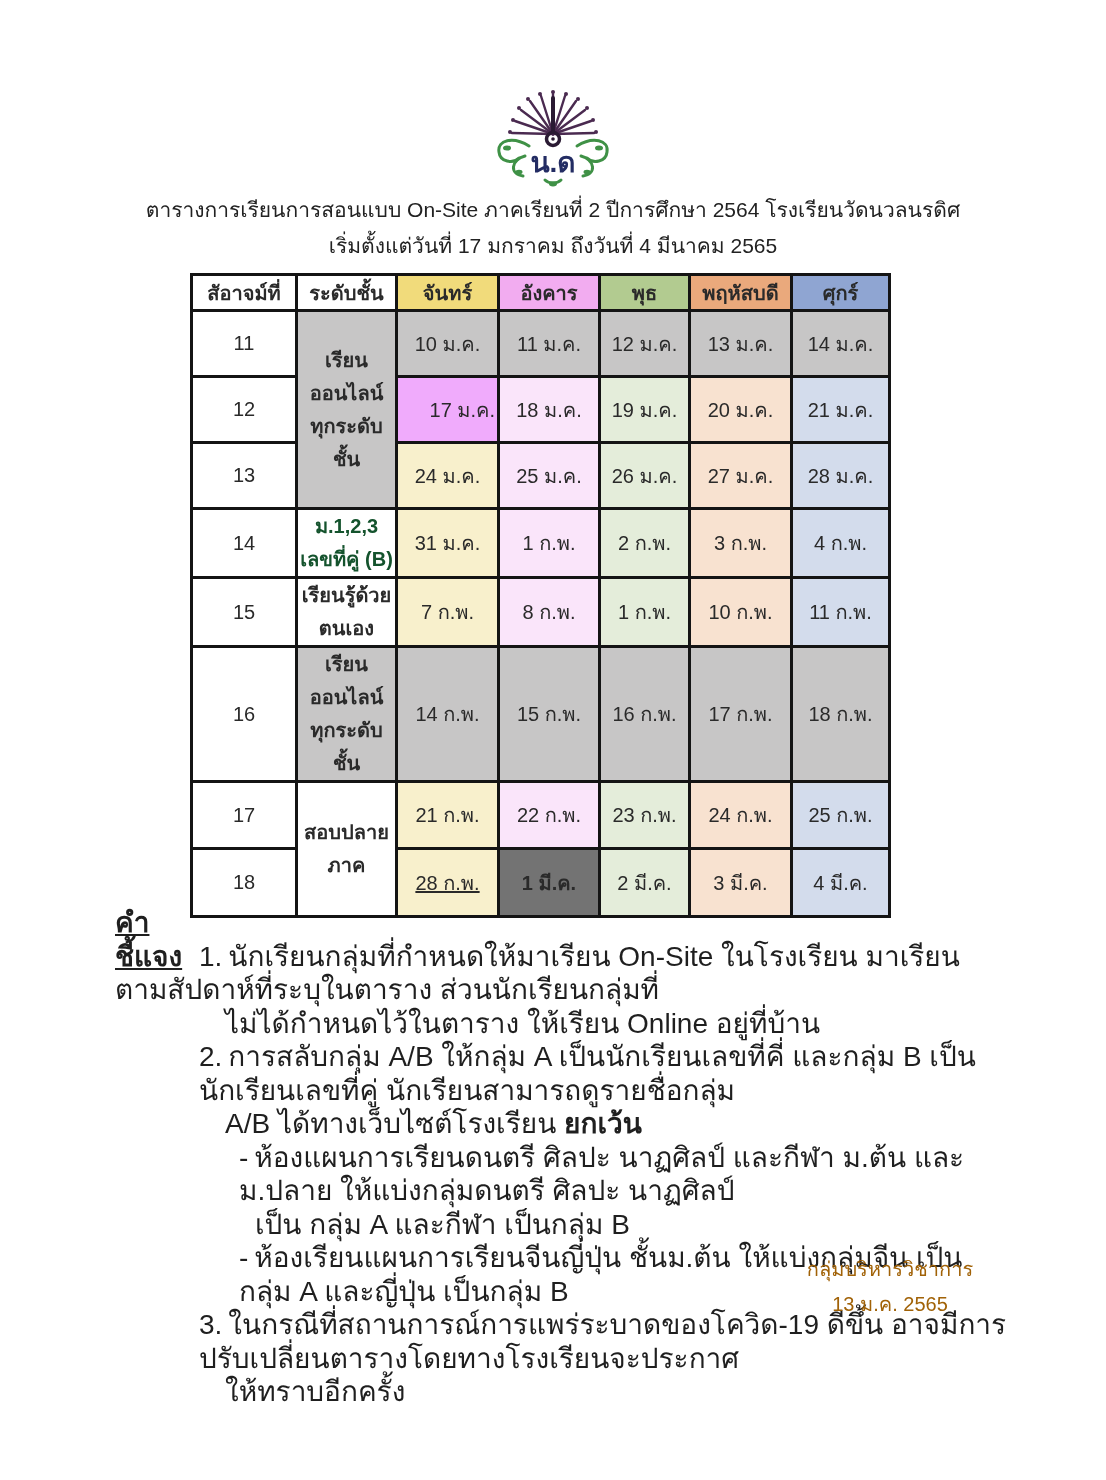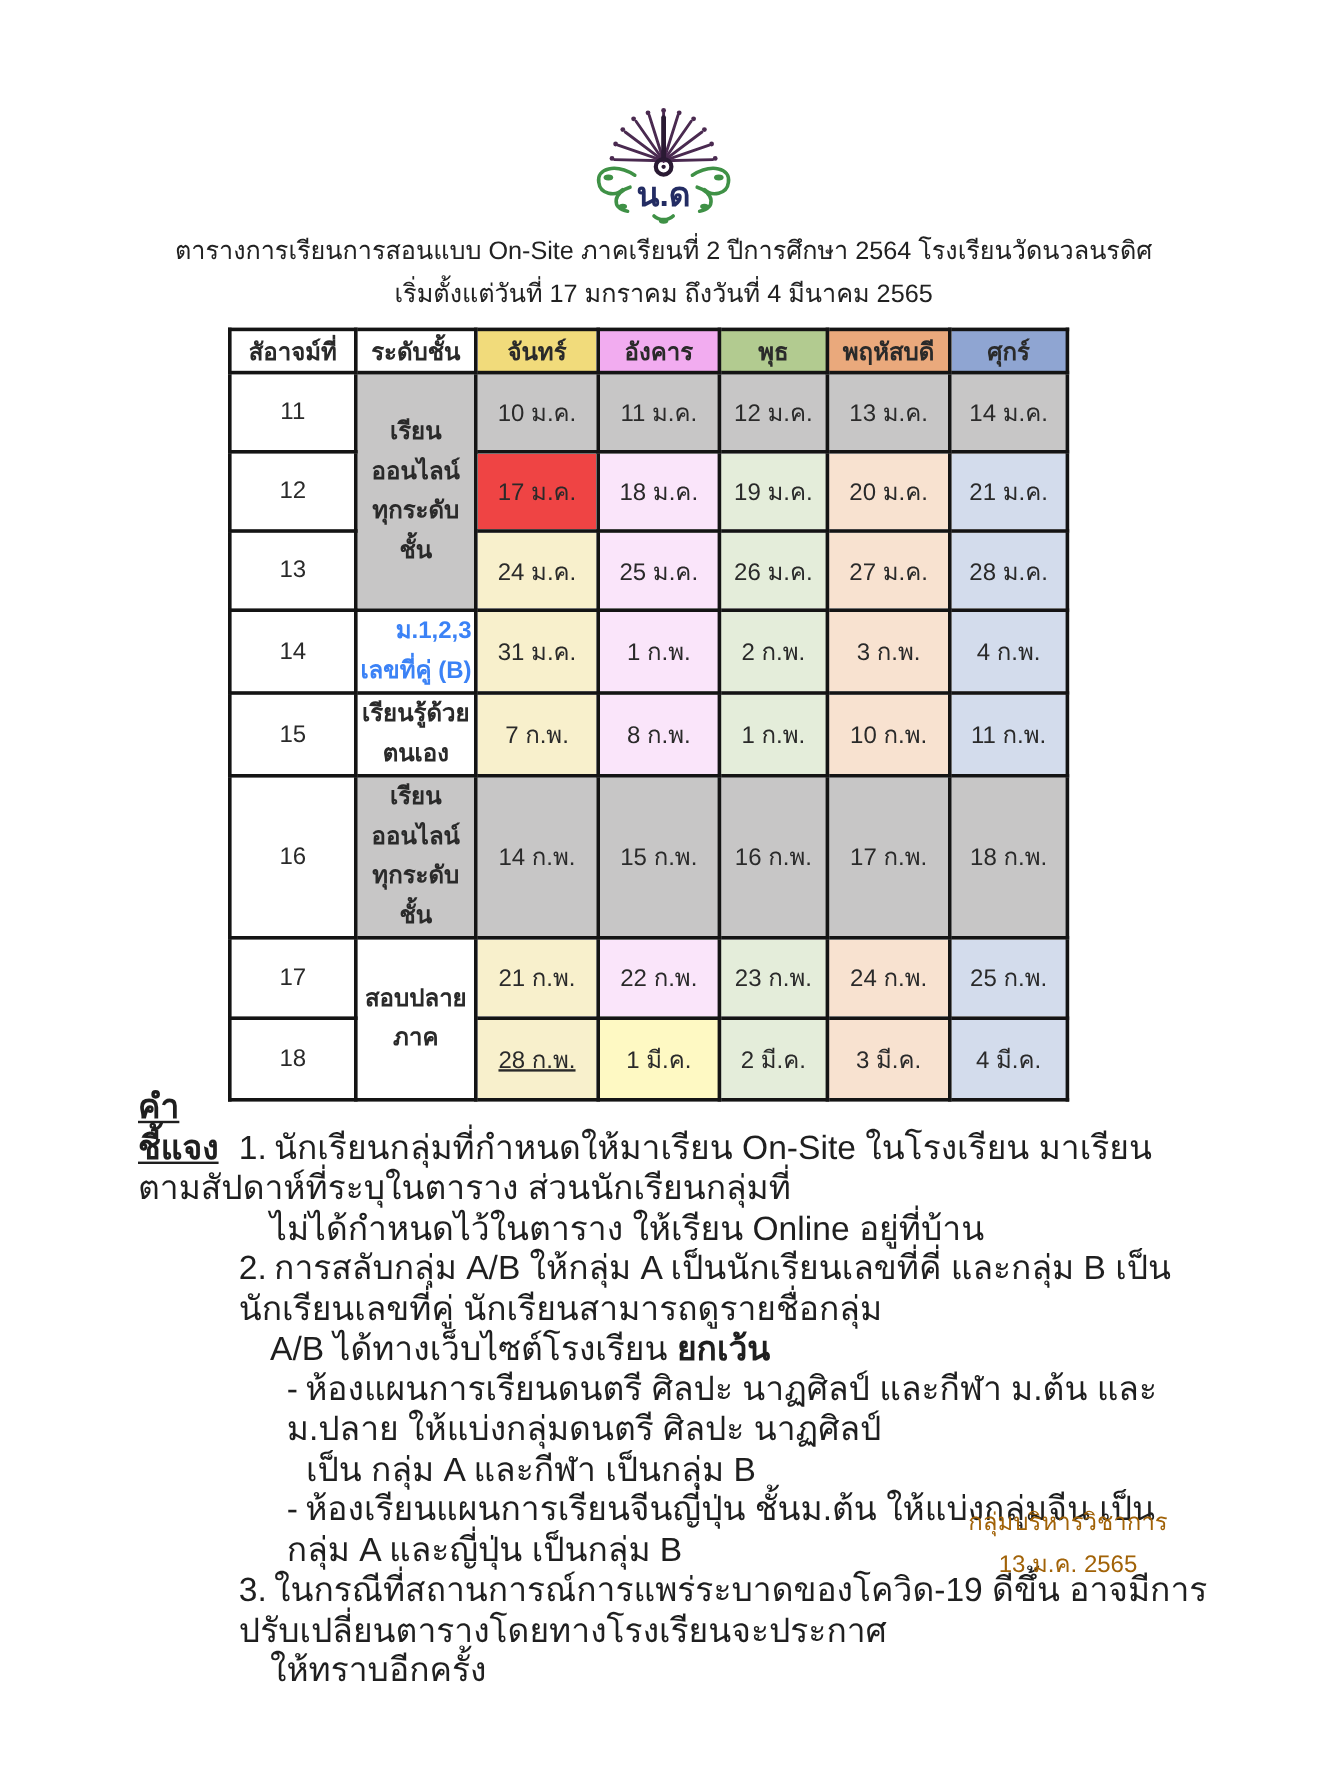--- a/index.html
+++ b/index.html
@@ -149,37 +149,37 @@
           <td class="week">11</td>
           <td class="level" rowspan="3" style="background: rgb(199, 198, 198);">เรียน<br>ออนไลน์<br>ทุกระดับชั้น</td>
           <td style="background: rgb(199, 198, 198); margin-top: 16px;">10 ม.ค.</td>
           <td style="background: rgb(199, 198, 198);">11 ม.ค.</td>
           <td style="background: rgb(199, 198, 198);">12 ม.ค.</td>
           <td style="background: rgb(199, 198, 198);">13 ม.ค.</td>
           <td style="background: rgb(199, 198, 198);">14 ม.ค.</td>
         </tr>
         <tr>
           <td class="week">12</td>
-          <td style="background: #ef4444;">17 ม.ค.</td>
+          <td style="background: #f0abfc; text-align: right;">17 ม.ค.</td>
           <td style="background: rgb(250, 229, 250);">18 ม.ค.</td>
           <td style="background: rgb(228, 237, 218);">19 ม.ค.</td>
           <td style="background: rgb(248, 226, 208);">20 ม.ค.</td>
           <td style="background: rgb(211, 220, 236);">21 ม.ค.</td>
         </tr>
         <tr>
           <td class="week">13</td>
           <td style="background: rgb(248, 240, 204);">24 ม.ค.</td>
           <td style="background: rgb(250, 229, 250);">25 ม.ค.</td>
           <td style="background: rgb(228, 237, 218);">26 ม.ค.</td>
           <td style="background: rgb(248, 226, 208);">27 ม.ค.</td>
           <td style="background: rgb(211, 220, 236);">28 ม.ค.</td>
         </tr>
         <tr>
           <td class="week">14</td>
-          <td class="level" rowspan="1" style="color: #3b82f6; text-align: right;">ม.1,2,3<br>เลขที่คู่ (B)</td>
+          <td class="level" rowspan="1" style="color: #14532d;">ม.1,2,3<br>เลขที่คู่ (B)</td>
           <td style="background: rgb(248, 240, 204);">31 ม.ค.</td>
           <td style="background: rgb(250, 229, 250);">1 ก.พ.</td>
           <td style="background: rgb(228, 237, 218);">2 ก.พ.</td>
           <td style="background: rgb(248, 226, 208);">3 ก.พ.</td>
           <td style="background: rgb(211, 220, 236);">4 ก.พ.</td>
         </tr>
         <tr>
           <td class="week">15</td>
           <td class="level" rowspan="1">เรียนรู้ด้วย<br>ตนเอง</td>
           <td style="background: rgb(248, 240, 204);">7 ก.พ.</td>
@@ -202,21 +202,21 @@
           <td class="level" rowspan="2">สอบปลาย<br>ภาค</td>
           <td style="background: rgb(248, 240, 204);">21 ก.พ.</td>
           <td style="background: rgb(250, 229, 250);">22 ก.พ.</td>
           <td style="background: rgb(228, 237, 218);">23 ก.พ.</td>
           <td style="background: rgb(248, 226, 208);">24 ก.พ.</td>
           <td style="background: rgb(211, 220, 236);">25 ก.พ.</td>
         </tr>
         <tr>
           <td class="week">18</td>
           <td style="background: rgb(248, 240, 204); text-decoration: underline;">28 ก.พ.</td>
-          <td style="background: #fef9c3;">1 มี.ค.</td>
+          <td style="background: #737373; font-weight: bold;">1 มี.ค.</td>
           <td style="background: rgb(228, 237, 218);">2 มี.ค.</td>
           <td style="background: rgb(248, 226, 208);">3 มี.ค.</td>
           <td style="background: rgb(211, 220, 236);">4 มี.ค.</td>
         </tr>
       </tbody>
   </table>
 
   <div class="notes" id="notes">
       <div class="note-line ind0 has-heading"><span class="note-heading">คำชี้แจง</span><span class="note-marker">1.</span><span>นักเรียนกลุ่มที่กำหนดให้มาเรียน On-Site ในโรงเรียน มาเรียนตามสัปดาห์ที่ระบุในตาราง ส่วนนักเรียนกลุ่มที่</span></div>
       <div class="note-line ind1"><span>ไม่ได้กำหนดไว้ในตาราง ให้เรียน Online อยู่ที่บ้าน</span></div>

